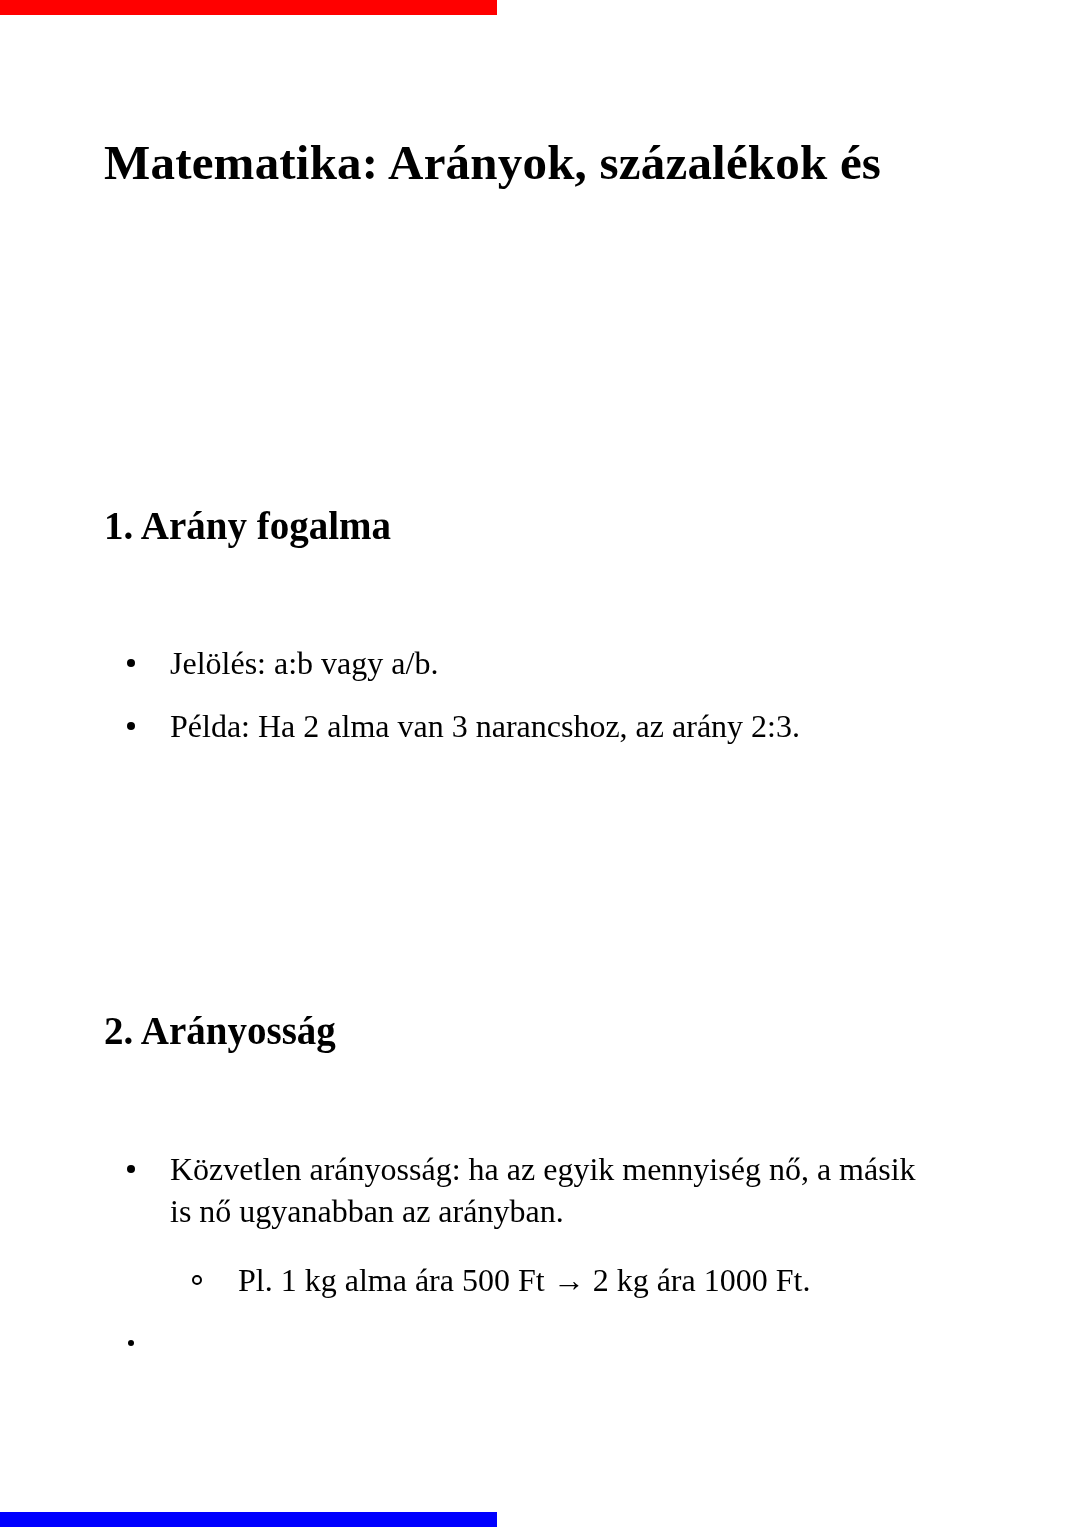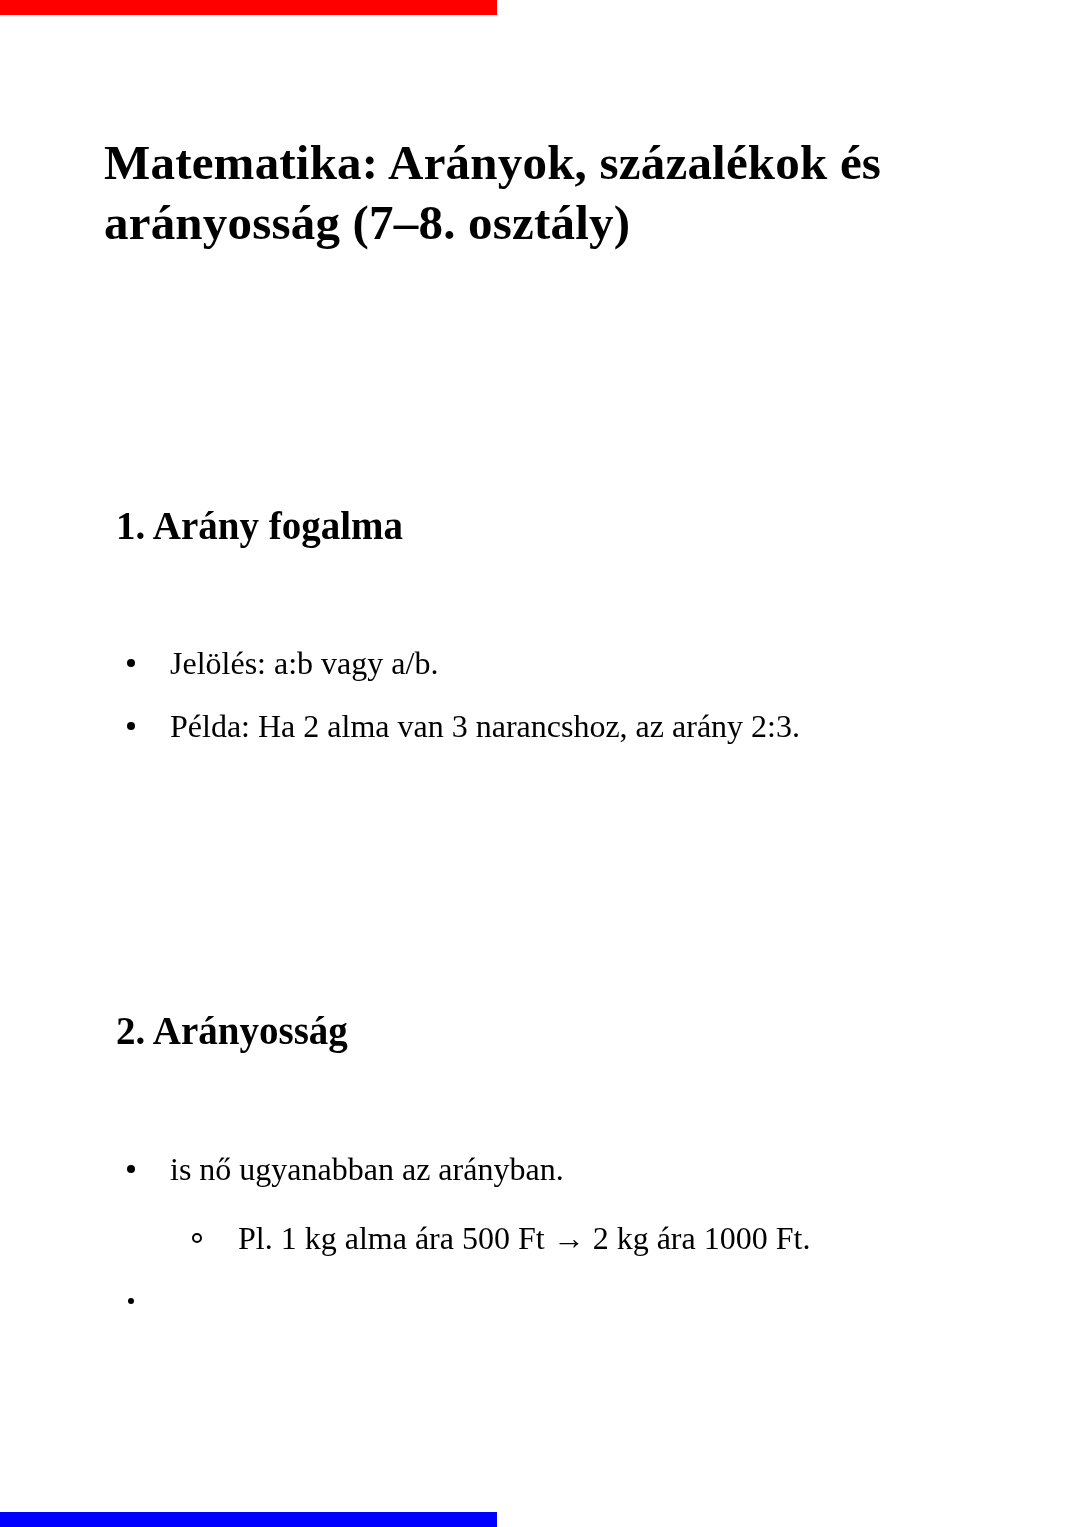--- a/index.html
+++ b/index.html
@@ -32,21 +32,20 @@
     letter-spacing: 0.2px;
   }
   .doc-title .line { display: block; }
 
   .section-heading {
     position: absolute;
     left: 104px;
     font-size: 39px;
     font-weight: bold;
     line-height: 48px;
-    margin-left: 12px;
   }
   .section-heading.s1 { top: 470px; }
   .section-heading.s2 { top: 975px; font-family: Liberation Serif, serif; }
 
   .bullet-list {
     position: absolute;
     left: 104px;
     width: 920px;
     font-size: 32px;
     line-height: 42px;
@@ -95,41 +94,41 @@
 </style>
 </head>
 <body>
 
 <div class="page">
 
   <div class="edge-marker top" style="background: rgb(255, 0, 0);"></div>
 
   <h1 class="doc-title">
     <span class="line">Matematika: Arányok, százalékok és</span>
-    <span class="line">arányosság (7–8. osztály)</span>
   </h1>
 
   <h2 class="section-heading s1">1. Arány fogalma</h2>
 
   <div class="bullet-list l1">
     <div class="bullet-item">
       <span class="disc-bullet"></span>
       <span class="line">Jelölés: a:b vagy a/b.</span>
     </div>
     <div class="bullet-item">
       <span class="disc-bullet"></span>
       <span class="line">Példa: Ha 2 alma van 3 narancshoz, az arány 2:3.</span>
     </div>
   </div>
 
   <h2 class="section-heading s2">2. Arányosság</h2>
 
   <div class="bullet-list l2">
     <div class="bullet-item">
       <span class="disc-bullet"></span>
+      <span class="line">Közvetlen arányosság: ha az egyik mennyiség nő, a másik</span>
       <span class="line">is nő ugyanabban az arányban.</span>
     </div>
     <div class="bullet-item sub">
       <span class="circle-bullet"></span>
       <span class="line">Pl. 1 kg alma ára 500 Ft → 2 kg ára 1000 Ft.</span>
     </div>
     <div class="bullet-item empty">
       <span class="disc-bullet"></span>
     </div>
   </div>

